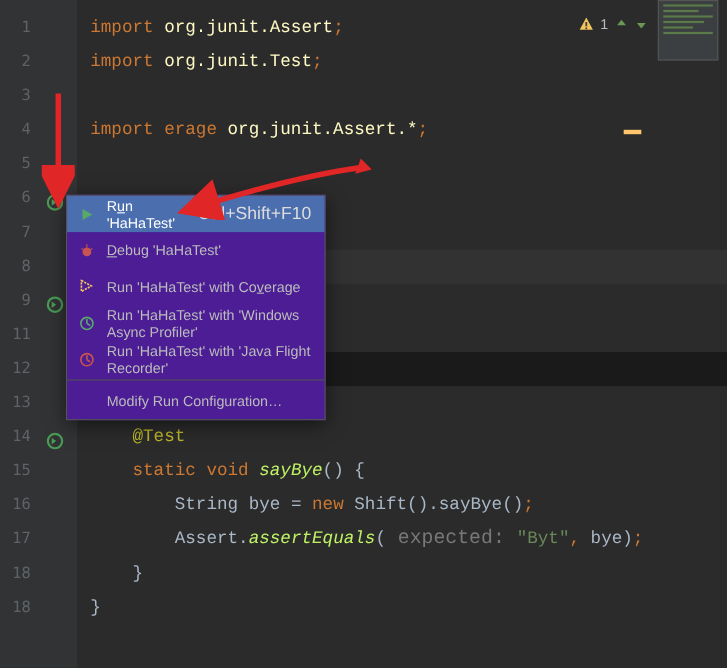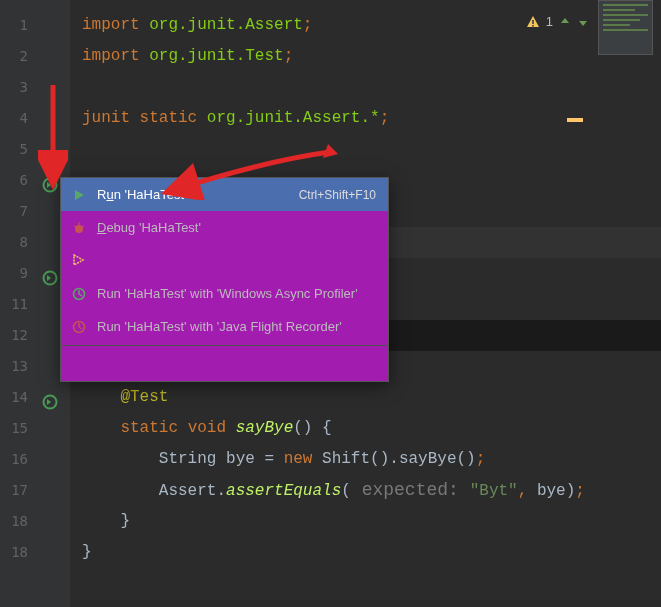--- a/index.html
+++ b/index.html
@@ -47,21 +47,21 @@
   }
   .code-line {
     height: 31px;
     line-height: 31px;
     white-space: pre;
     padding-left: 12px;
   }
   .hl { background: #323232; }
   .current-line { background: #1a1a1a; }
   .kw { color: #cc7832; }
-  .pkg { color: #84cc16; }
+  .pkg { color: #fef9c3; }
   .punct { color: #cc7832; }
   .ann { color: #bbb529; }
   .kw2 { color: #cc7832; }
   .method { color: #bef264; font-style: italic; }
   .type { color: #a9b7c6; }
   .str { color: #6a8759; }
   .param-hint { color: #787878; font-size: 18px; font-style: normal; }
   .cls { color: #a9b7c6; }
   .minimap {
     position: absolute;
@@ -73,37 +73,37 @@
   .minimap div { height:2px; margin:3px 4px; background:#5a7a4a; }
   .warn-area {
     position: absolute;
     right: 72px; top: 14px;
     display:flex; align-items:center; gap:6px;
     color:#bbb;
   }
   .context-menu {
     position: absolute;
     left: 60px; top: 177px;
-    width: 329px;
-    background: #a21caf;
+    width: 236px;
+    background: #4c1d95;
     border: 1px solid #555;
     box-shadow: 0 4px 16px rgba(0,0,0,.5);
     z-index: 100;
   }
   .menu-item {
     display: flex;
     align-items: center;
     height: 33px;
     padding: 0 12px 0 10px;
     color: #bbbbbb;
     font-size: 13px;
     gap: 10px;
   }
   .menu-item.highlight { background: #4b6eaf; color: #fff; }
-  .menu-item .kbd { margin-left: auto; color: #999; font-size: 12px; }
+  .menu-item .kbd { margin-left: auto; color: #999; font-size: 16px; }
   .menu-item.highlight .kbd { color: #ddd; }
   .menu-mn { text-decoration: underline; }
   .menu-sep { height:1px; background:#515151; margin:2px 0; }
   .menu-icon { width:16px; height:16px; flex:0 0 16px; display:flex; align-items:center; justify-content:center; }
   .arrow-svg { position:absolute; pointer-events:none; z-index:200; }
   .yell { position:absolute; right:78px; top:118px; width:16px; height:4px; background:#ffc66d; }
 </style>
 </head>
 <body>
 
@@ -146,21 +146,21 @@
   <div class="line-number">16</div>
   <div class="line-number">17</div>
   <div class="line-number">18</div>
   <div class="line-number">18</div>
 </div>
 
 <div class="code-area">
   <div class="code-line"><span class="kw">import</span><span class="pkg"> org.junit.Assert</span><span class="punct">;</span></div>
   <div class="code-line"><span class="kw">import</span><span class="pkg"> org.junit.Test</span><span class="punct">;</span></div>
   <div class="code-line"></div>
-  <div class="code-line"><span class="kw">junit static</span><span class="pkg"> org.junit.Assert.*</span><span class="punct">;</span></div>
+  <div class="code-line"><span class="kw">import erage</span><span class="pkg"> org.junit.Assert.*</span><span class="punct">;</span></div>
   <div class="code-line"></div>
   <div class="code-line"></div>
   <div class="code-line"></div>
   <div class="code-line hl"></div>
   <div class="code-line"></div>
   <div class="code-line"></div>
   <div class="code-line current-line"></div>
   <div class="code-line"></div>
   <div class="code-line">    <span class="ann">@Test</span></div>
   <div class="code-line">    <span class="kw2">static </span><span class="kw2">void </span><span class="method">sayBye</span><span>() {</span></div>
@@ -217,20 +217,21 @@
         </svg>
       </span>
     <span><span></span><span class="menu-mn">D</span><span>ebug 'HaHaTest'</span></span>
   </div>
   <div class="menu-item">
     <span class="menu-icon">
         <svg width="14" height="14">
           <path d="M2 1l9 5-9 5z" fill="none" stroke="#f2c55c" stroke-width="1.5" stroke-dasharray="2 1"></path>
         </svg>
       </span>
+    <span><span>Run 'HaHaTest' with Co</span><span class="menu-mn">v</span><span>erage</span></span>
   </div>
   <div class="menu-item">
     <span class="menu-icon">
         <svg width="14" height="14">
           <circle cx="7" cy="7" r="5.5" fill="none" stroke="#59a869" stroke-width="1.5"></circle>
           <path d="M7 7V3M7 7l3 2" stroke="#59a869" stroke-width="1.5" fill="none"></path>
         </svg>
       </span>
     <span>Run 'HaHaTest' with 'Windows Async Profiler'</span>
   </div>
@@ -239,20 +240,21 @@
         <svg width="14" height="14">
           <circle cx="7" cy="7" r="5.5" fill="none" stroke="#c75450" stroke-width="1.5"></circle>
           <path d="M7 7V3M7 7l3 2" stroke="#c75450" stroke-width="1.5" fill="none"></path>
         </svg>
       </span>
     <span>Run 'HaHaTest' with 'Java Flight Recorder'</span>
   </div>
   <div class="menu-sep"></div>
   <div class="menu-item">
     <span class="menu-icon"></span>
+    <span>Modify Run Configuration…</span>
   </div>
 </div>
 
 <svg class="arrow-svg" style="left:38px; top:80px;" width="30" height="110">
   <defs>
       <marker id="ah1" markerWidth="10" markerHeight="10" refX="5" refY="5" orient="auto">
         <path d="M1 1L9 5L1 9z" fill="#e02626"></path>
       </marker>
     </defs>
   <line x1="15" y1="5" x2="15" y2="90" stroke="#e02626" stroke-width="5" marker-end="url(#ah1)"></line>

